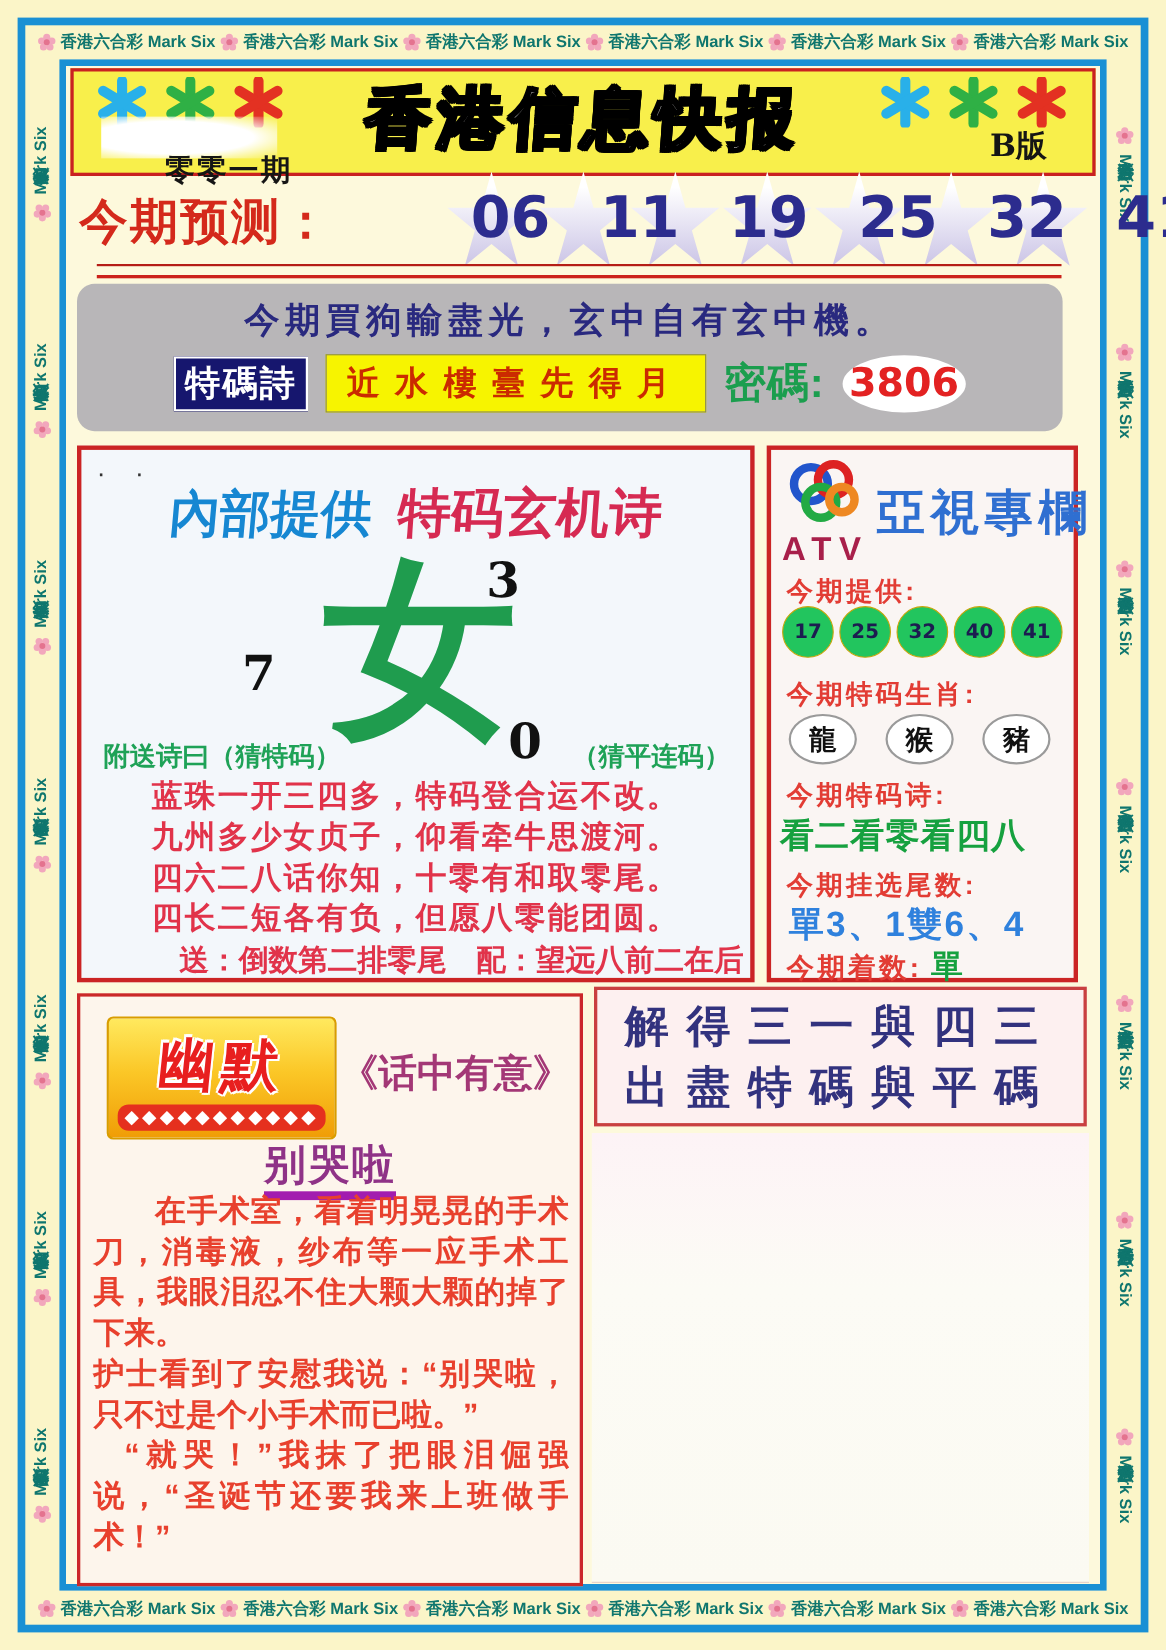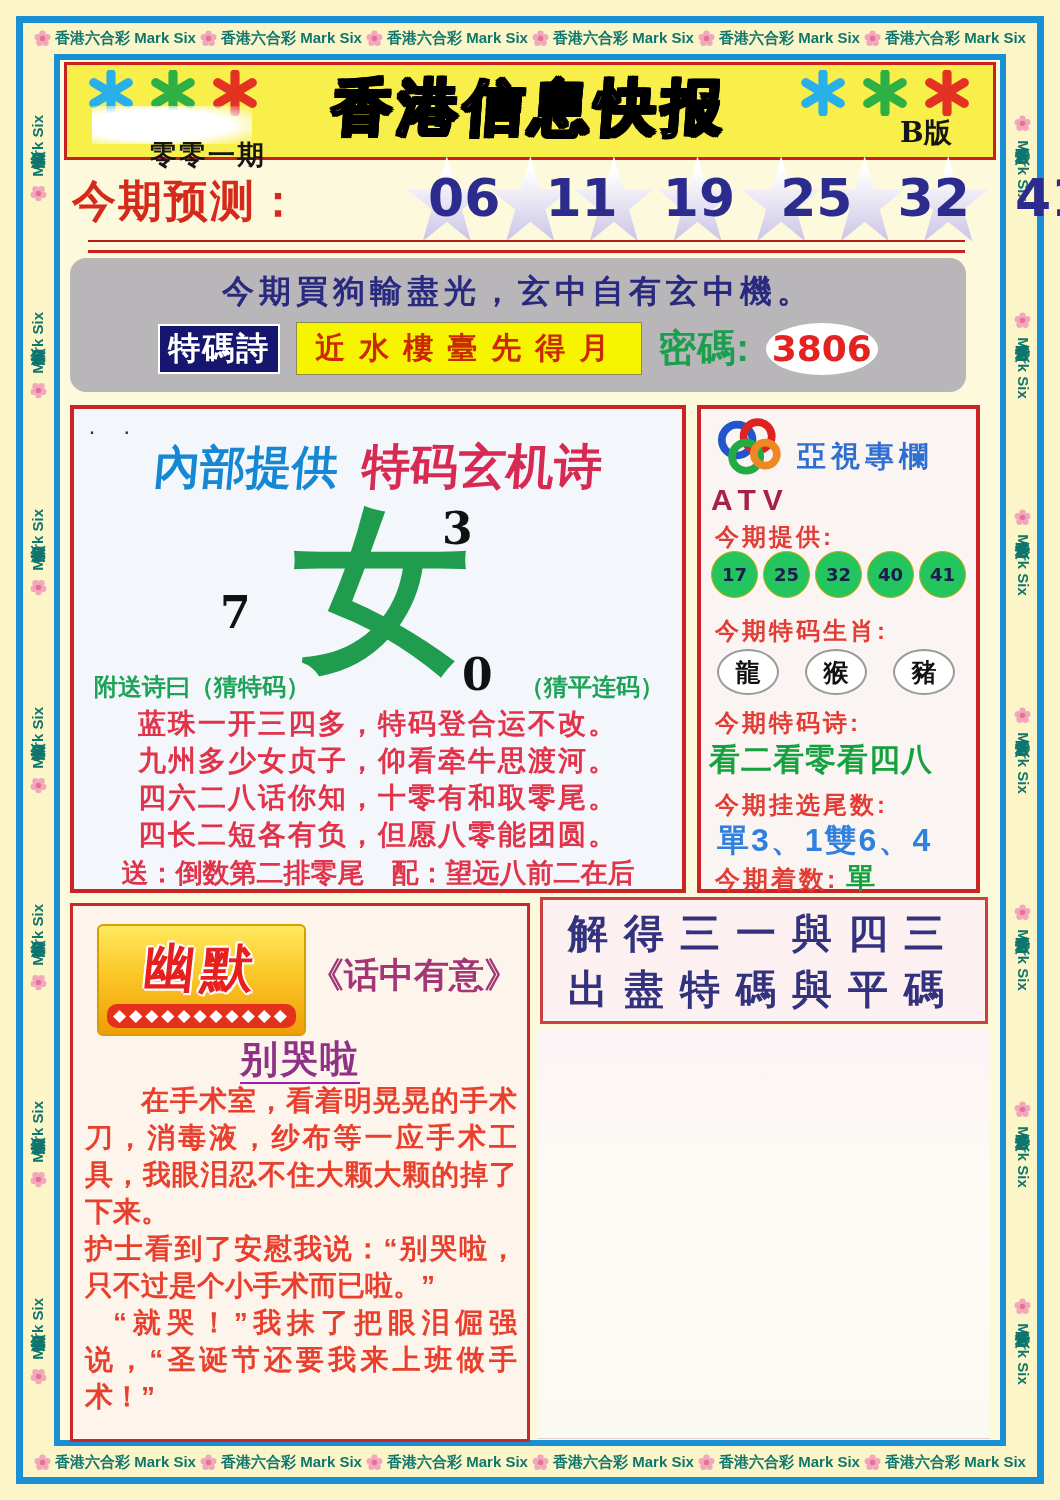--- a/index.html
+++ b/index.html
@@ -56,26 +56,26 @@
   .big-glyph{position:absolute;left:80px;top:-14px;font-size:176px;line-height:190px;color:#1f9c4e;font-weight:bold;font-family:"DejaVu Serif",serif;}
   .gnum{position:absolute;font-family:"DejaVu Serif",serif;font-size:44px;font-weight:bold;color:#111;}
   .gnum-top{left:228px;top:-6px;}
   .gnum-left{left:6px;top:78px;}
   .gnum-bottom{left:248px;top:140px;}
   .m-note{position:absolute;top:262px;color:#1ea257;font-size:24px;font-weight:bold;}
   .m-note-l{left:20px;}
   .m-note-r{right:18px;}
   .m-poem{position:absolute;left:0;right:0;top:296px;text-align:center;}
   .m-poem div{font-size:28px;font-weight:bold;color:#e1334a;line-height:37px;letter-spacing:2px;font-family:"DejaVu Serif",serif;}
-  .m-footer{position:absolute;left:6px;right:6px;top:446px;text-align:center;font-size:27px;font-weight:bold;color:#e1334a;font-family:"DejaVu Serif",serif;white-space:nowrap;}
+  .m-footer{position:absolute;left:6px;right:6px;top:446px;text-align:right;font-size:27px;font-weight:bold;color:#e1334a;font-family:"DejaVu Serif",serif;white-space:nowrap;}
   
   .atv-box{left:697px;top:405px;width:275px;height:480px;border:4px solid #cb2424;background:#faf5f3;}
   .atv-logo{position:absolute;left:10px;top:8px;}
   .atv-word{position:absolute;left:10px;top:74px;font-size:30px;font-weight:900;color:#a81f4a;letter-spacing:7px;}
-  .atv-title{position:absolute;left:96px;top:28px;font-size:29px;font-weight:bold;color:#2f6fd1;letter-spacing:5px;font-family:"DejaVu Serif",serif;white-space:nowrap;}
+  .atv-title{position:absolute;left:96px;top:28px;font-size:44px;font-weight:bold;color:#2f6fd1;letter-spacing:5px;font-family:"DejaVu Serif",serif;white-space:nowrap;}
   .r-label{position:absolute;left:14px;font-size:24px;font-weight:bold;color:#e23c34;letter-spacing:3px;white-space:nowrap;}
   .lbl-provide{top:112px;}
   .ball-row{position:absolute;left:10px;top:142px;width:255px;display:flex;justify-content:space-between;}
   .ball{width:45px;height:45px;border-radius:50%;background:#22c55e;border:1px solid #c9a60b;display:flex;align-items:center;justify-content:center;font-size:18px;font-weight:bold;color:#1c1c50;font-family:"DejaVu Sans",sans-serif;}
   .lbl-zodiac{top:206px;}
   .oval-row{position:absolute;left:16px;top:240px;width:238px;display:flex;justify-content:space-between;}
   .zoval{width:58px;height:42px;border-radius:50%;background:#ffffff;border:2px solid #9a9a9a;display:flex;align-items:center;justify-content:center;font-size:25px;font-weight:bold;color:#111;font-family:"DejaVu Serif",serif;}
   .lbl-poem{top:298px;}
   .atv-poem{position:absolute;left:8px;top:330px;font-size:31px;font-weight:900;color:#16a13f;letter-spacing:1px;white-space:nowrap;font-family:"DejaVu Serif",serif;}
   .lbl-tails{top:380px;}
@@ -88,21 +88,21 @@
   .solution-box div{text-align:center;font-family:"DejaVu Serif",serif;font-size:40px;font-weight:bold;color:#32327e;letter-spacing:16px;line-height:56px;white-space:nowrap;}
   .blank-panel{left:538px;top:1030px;width:452px;height:408px;background:linear-gradient(180deg,#fdf3f6 0%,#fcfbf5 35%,#fbfaf2 100%);border-bottom:1px solid #e6cfc9;}
   
   .humor-box{left:70px;top:903px;width:454px;height:533px;border:3px solid #cb2828;background:#fdf5ec;}
   .badge{position:absolute;left:24px;top:18px;width:205px;height:108px;background:linear-gradient(180deg,#ffe95e 0%,#fbc727 45%,#f09d06 100%);border:2px solid #d99d00;border-radius:6px;}
   .badge-word{position:absolute;left:0;right:0;top:8px;text-align:center;font-size:52px;font-weight:900;color:#e81f1f;letter-spacing:6px;transform:skewX(-6deg);
     text-shadow:2px 0 #fff,-2px 0 #fff,0 2px #fff,0 -2px #fff,2px 2px #fff,-2px -2px #fff;}
   .badge-band{position:absolute;left:8px;right:8px;bottom:6px;height:24px;background:#e5301e;border-radius:10px;color:#ffffff;font-size:17px;line-height:24px;text-align:center;letter-spacing:3px;overflow:hidden;}
   .series{position:absolute;left:236px;top:46px;font-size:35px;font-weight:900;color:#a33776;white-space:nowrap;}
   .h-title{position:absolute;left:0;right:0;top:128px;text-align:center;font-size:38px;font-weight:900;color:#8f3287;}
-  .h-title span{border-bottom:2px solid #a21caf;padding-bottom:2px;letter-spacing:2px;}
+  .h-title span{border-bottom:8px solid #a21caf;padding-bottom:2px;letter-spacing:2px;}
   .story{position:absolute;left:12px;right:10px;top:176px;color:#e8402d;font-size:28px;font-weight:bold;line-height:37px;text-align:justify;}
   .story p{margin:0;}
   .story .ind2{text-indent:2em;}
   .story .ind1{text-indent:1em;}
 </style>
 </head>
 <body>
 
 <svg width="0" height="0" style="position:absolute">
   <defs>

